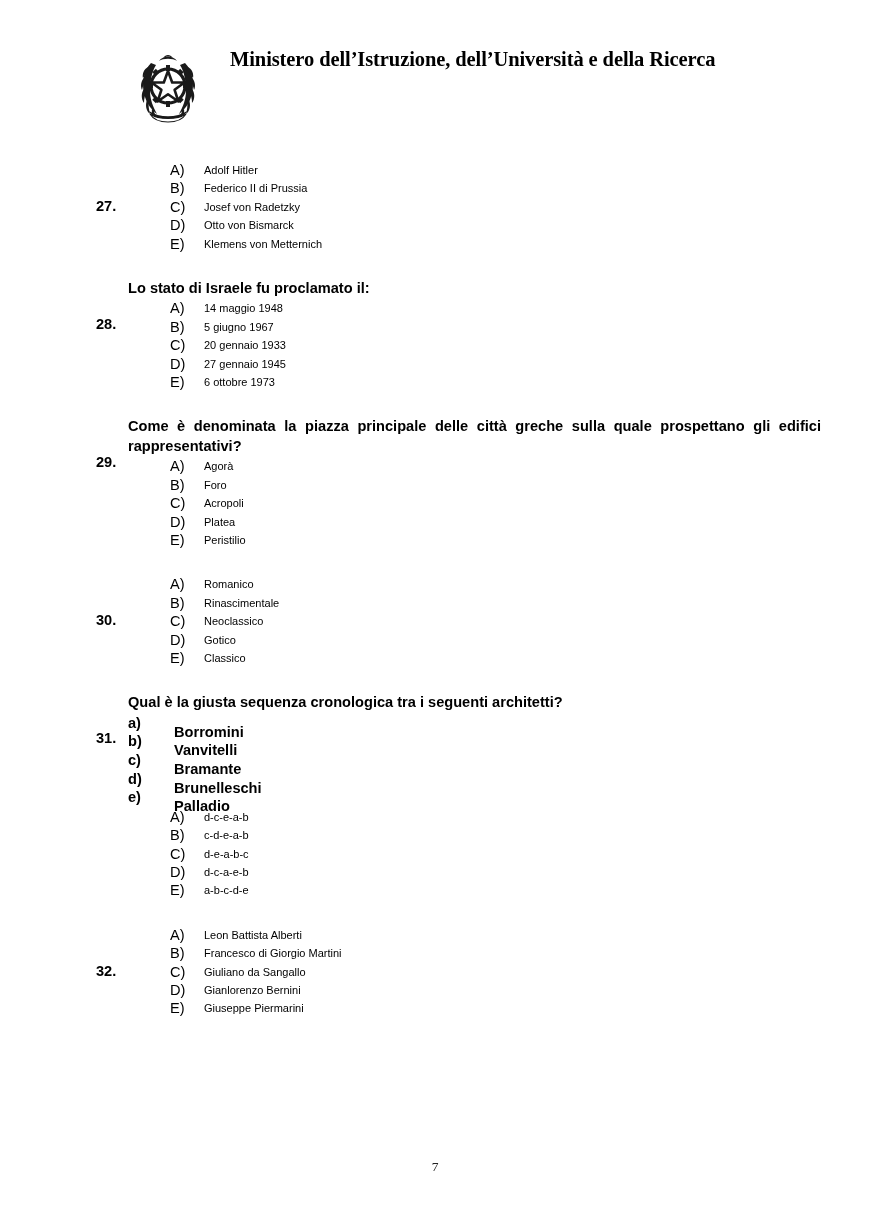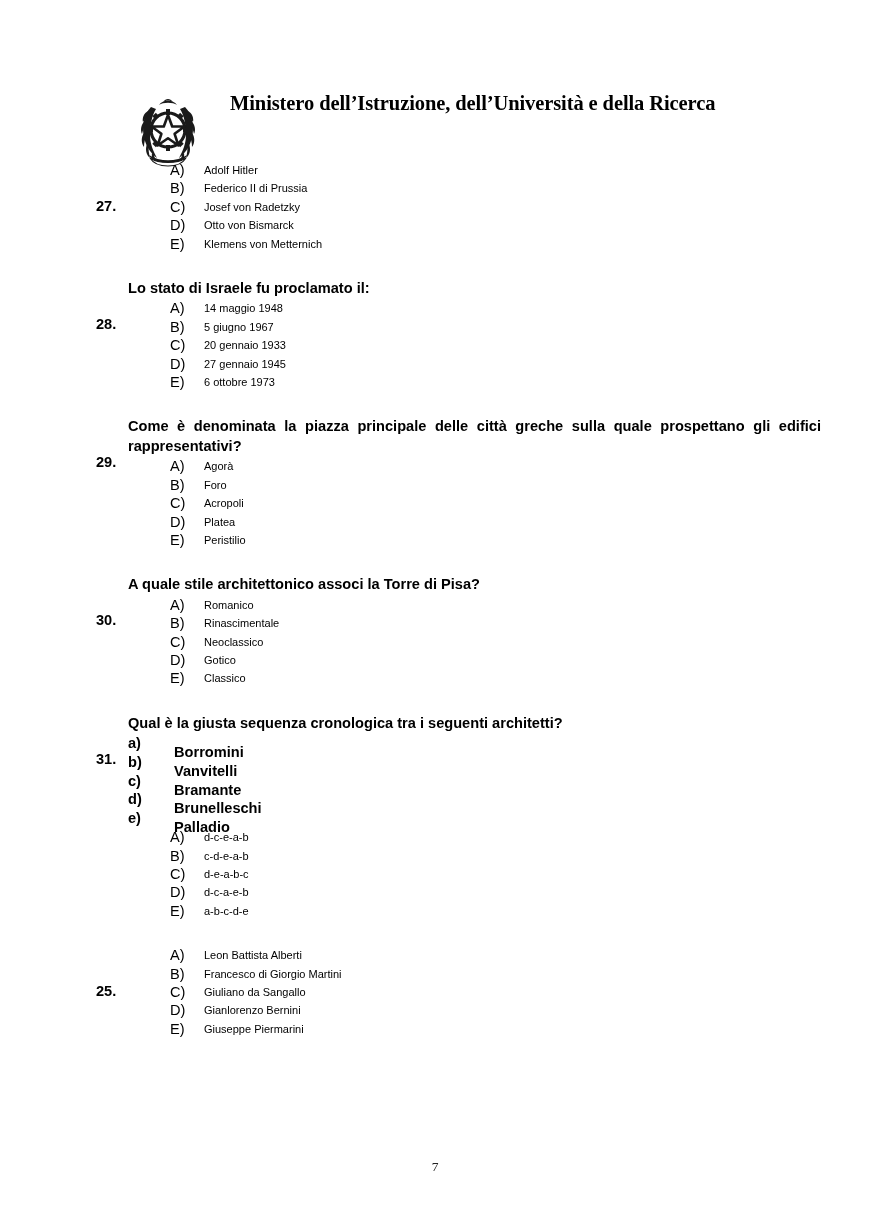--- a/index.html
+++ b/index.html
@@ -23,21 +23,20 @@
     box-sizing: border-box;
   }
 
   
   .header {
     position: absolute;
     left: 0;
     top: 0;
     width: 870px;
     height: 140px;
-    margin-top: 44px;
   }
   .emblem {
     position: absolute;
     left: 139px;
     top: 41px;
     width: 58px;
     height: 85px;
   }
   .header-title {
     position: absolute;
@@ -288,21 +287,20 @@
         <div class="option-row">
           <span class="option-label">E)</span>
           <span class="option-text">Peristilio</span>
         </div>
       </div>
     </div>
 
     <div class="question-block">
       <div class="q-line">
         <span class="q-num">30.</span>
-        <span class="q-text">A quale stile architettonico associ la Torre di Pisa?</span>
       </div>
       <div class="options">
         <div class="option-row">
           <span class="option-label">A)</span>
           <span class="option-text">Romanico</span>
         </div>
         <div class="option-row">
           <span class="option-label">B)</span>
           <span class="option-text">Rinascimentale</span>
         </div>
@@ -367,21 +365,21 @@
         </div>
         <div class="option-row">
           <span class="option-label">E)</span>
           <span class="option-text">a-b-c-d-e</span>
         </div>
       </div>
     </div>
 
     <div class="question-block">
       <div class="q-line">
-        <span class="q-num">25.</span>
+        <span class="q-num">32.</span>
       </div>
       <div class="options">
         <div class="option-row">
           <span class="option-label">A)</span>
           <span class="option-text">Leon Battista Alberti</span>
         </div>
         <div class="option-row">
           <span class="option-label">B)</span>
           <span class="option-text">Francesco di Giorgio Martini</span>
         </div>

